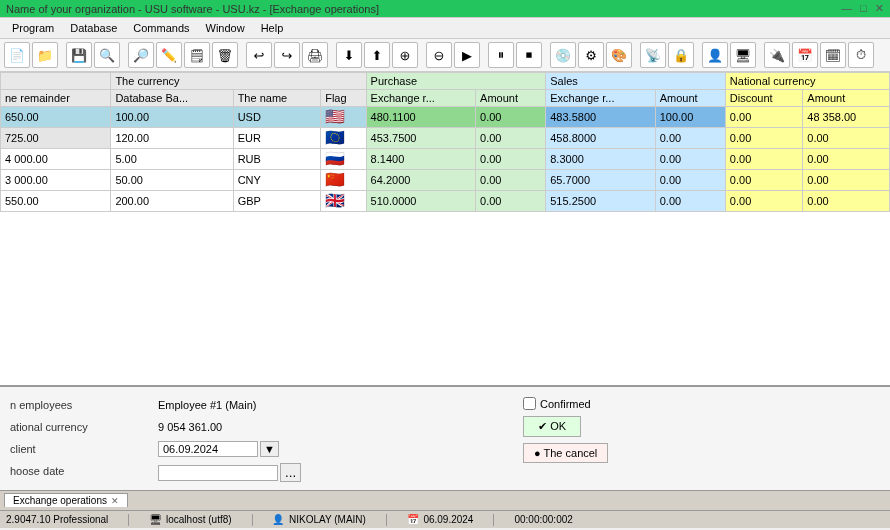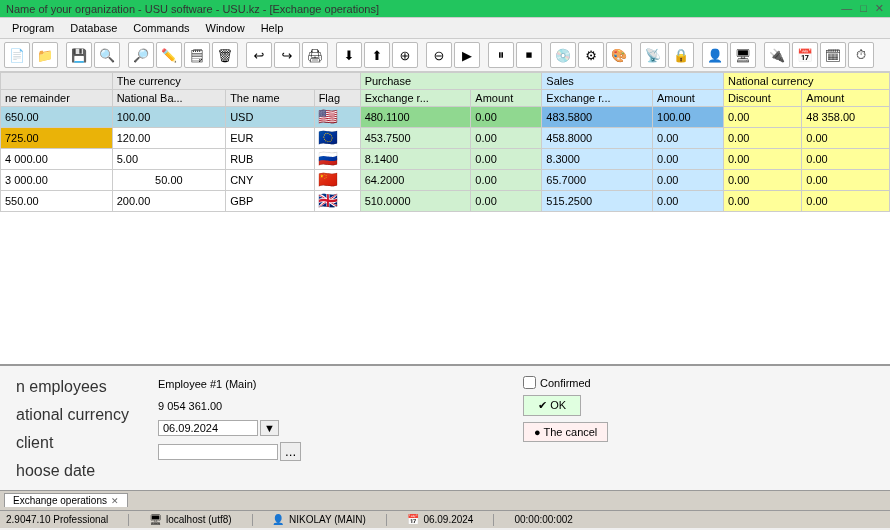--- a/index.html
+++ b/index.html
@@ -23,21 +23,21 @@
     #main-content { background: #fff; display: flex; flex-direction: column; height: calc(530px - 18px - 22px - 32px - 22px - 18px); }
 
     
     #data-table { width: 100%; border-collapse: collapse; font-size: 11px; }
     #data-table th { background: #e8e8e8; border: 1px solid #ccc; padding: 2px 4px; text-align: left; font-weight: normal; white-space: nowrap; }
     #data-table td { border: 1px solid #ccc; padding: 2px 4px; white-space: nowrap; }
     .th-group { background: #d8d8d8; text-align: center; font-weight: bold; border: 1px solid #ccc; padding: 2px 4px; }
 
     
     #bottom-form { background: #f5f5f5; border-top: 2px solid #999; padding: 8px 10px; display: grid; grid-template-columns: 140px 1fr 1fr; gap: 4px 8px; font-size: 11px; }
-    .form-label { color: #333; font-size: 16px; padding: 2px 0; margin-left: 6px; }
+    .form-label { color: #333; font-size: 11px; padding: 2px 0; }
     .form-value { font-size: 11px; padding: 2px 0; }
     .btn-ok { background: #e0ffe0; border: 1px solid #aaa; padding: 3px 14px; cursor: pointer; font-size: 11px; display: flex; align-items: center; gap: 4px; }
     .btn-cancel { background: #fff0f0; border: 1px solid #aaa; padding: 3px 10px; cursor: pointer; font-size: 11px; display: flex; align-items: center; gap: 4px; }
     .confirmed-row { display: flex; align-items: center; gap: 4px; }
     .date-input { border: 1px solid #aaa; padding: 1px 4px; font-size: 11px; width: 100px; background: #fff; }
     .client-input { border: 1px solid #aaa; padding: 1px 4px; font-size: 11px; width: 120px; background: #fff; }
     .dots-btn { border: 1px solid #aaa; background: #eee; padding: 1px 4px; cursor: pointer; }
 
     
     #tab-bar { background: #d4d0c8; border-top: 1px solid #999; padding: 2px 4px 0; display: flex; align-items: flex-start; height: 20px; }
@@ -123,21 +123,21 @@
       <thead>
         <tr>
           <th class="th-group" colspan="1" style="background:#e8e8e8; border:1px solid #ccc;"></th>
           <th class="th-group" colspan="3">The currency</th>
           <th class="th-group" colspan="2" style="background:#d0f0d0;">Purchase</th>
           <th class="th-group" colspan="2" style="background:#c8e8ff;">Sales</th>
           <th class="th-group" colspan="2" style="background:#ffff99;">National currency</th>
         </tr>
         <tr>
           <th>ne remainder</th>
-          <th>National Ba...</th>
+          <th>Database Ba...</th>
           <th>The name</th>
           <th>Flag</th>
           <th style="background:#d0f0d0;">Exchange r...</th>
           <th style="background:#d0f0d0;">Amount</th>
           <th style="background:#c8e8ff;">Exchange r...</th>
           <th style="background:#c8e8ff;">Amount</th>
           <th style="background:#ffff99;">Discount</th>
           <th style="background:#ffff99;">Amount</th>
         </tr>
       </thead>
@@ -149,21 +149,21 @@
             <td style="background: rgb(173, 216, 230); margin-top: 13px;">USD</td>
             <td style="background: rgb(173, 216, 230); font-size: 16px; line-height: 1;">🇺🇸</td>
             <td style="background: rgb(144, 216, 144);">480.1100</td>
             <td style="background: rgb(144, 216, 144);">0.00</td>
             <td style="background: rgb(123, 184, 232);">483.5800</td>
             <td style="background: rgb(123, 184, 232);">100.00</td>
             <td style="background: rgb(255, 255, 153);">0.00</td>
             <td style="background: rgb(255, 255, 153);">48 358.00</td>
           </tr>
           <tr>
-            <td style="background: #eab308;">725.00</td>
+            <td style="background: #e5e5e5;">725.00</td>
             <td style="background: rgb(255, 255, 255);">120.00</td>
             <td style="background: rgb(255, 255, 255);">EUR</td>
             <td style="background: rgb(255, 255, 255); font-size: 16px; line-height: 1;">🇪🇺</td>
             <td style="background: rgb(208, 240, 208);">453.7500</td>
             <td style="background: rgb(208, 240, 208);">0.00</td>
             <td style="background: rgb(200, 232, 255);">458.8000</td>
             <td style="background: rgb(200, 232, 255);">0.00</td>
             <td style="background: rgb(255, 255, 153);">0.00</td>
             <td style="background: rgb(255, 255, 153);">0.00</td>
           </tr>
@@ -174,21 +174,21 @@
             <td style="background: rgb(255, 255, 255); font-size: 16px; line-height: 1;">🇷🇺</td>
             <td style="background: rgb(208, 240, 208);">8.1400</td>
             <td style="background: rgb(208, 240, 208);">0.00</td>
             <td style="background: rgb(200, 232, 255);">8.3000</td>
             <td style="background: rgb(200, 232, 255);">0.00</td>
             <td style="background: rgb(255, 255, 153);">0.00</td>
             <td style="background: rgb(255, 255, 153);">0.00</td>
           </tr>
           <tr>
             <td style="background: rgb(255, 255, 255);">3 000.00</td>
-            <td style="background: rgb(255, 255, 255); text-align: center;">50.00</td>
+            <td style="background: rgb(255, 255, 255);">50.00</td>
             <td style="background: rgb(255, 255, 255);">CNY</td>
             <td style="background: rgb(255, 255, 255); font-size: 16px; line-height: 1;">🇨🇳</td>
             <td style="background: rgb(208, 240, 208);">64.2000</td>
             <td style="background: rgb(208, 240, 208);">0.00</td>
             <td style="background: rgb(200, 232, 255);">65.7000</td>
             <td style="background: rgb(200, 232, 255);">0.00</td>
             <td style="background: rgb(255, 255, 153);">0.00</td>
             <td style="background: rgb(255, 255, 153);">0.00</td>
           </tr>
           <tr>

